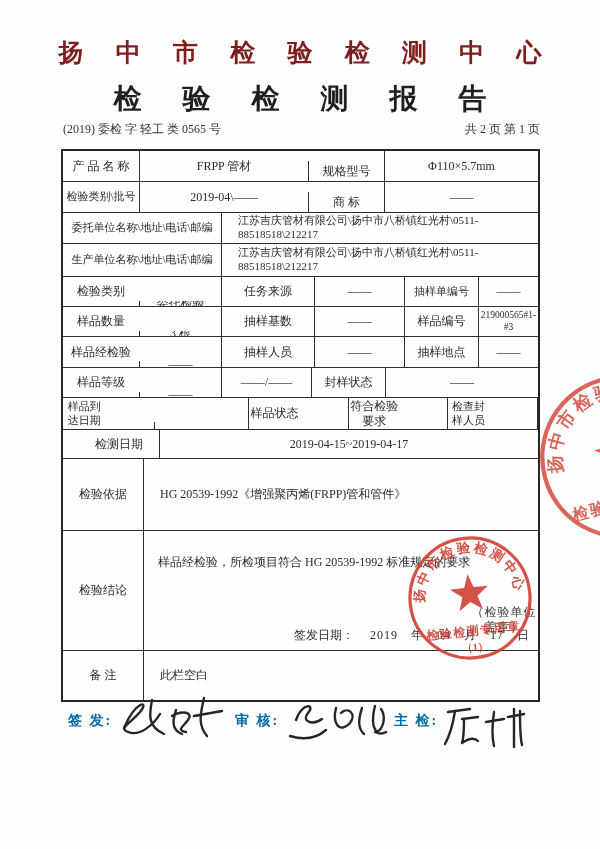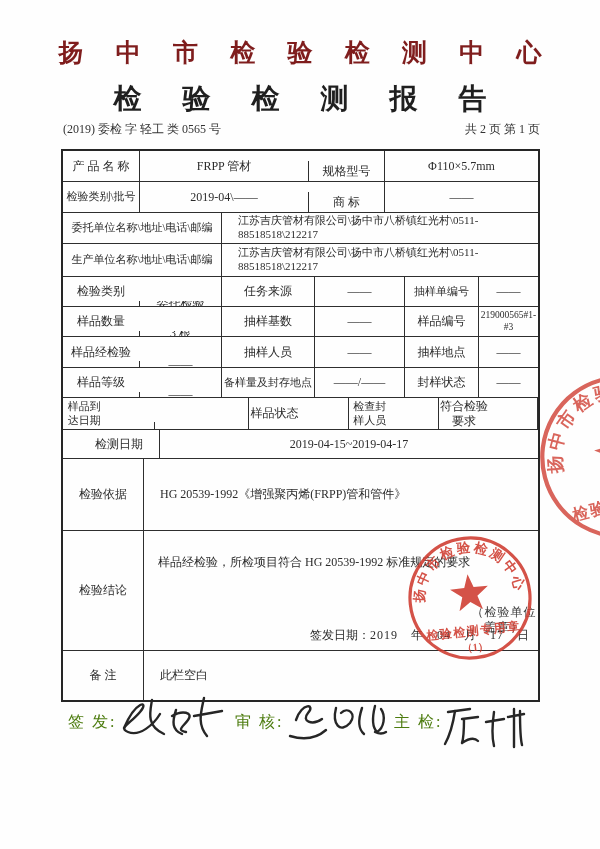--- a/index.html
+++ b/index.html
@@ -42,24 +42,24 @@
   .h30{height:30px;} .h32{height:32px;} .h29{height:29px;} .h28{height:28px;padding-left:16px;}
   .h31{height:31px;gap:48px;} .h71{height:71px;} .h119{height:119px;} .h49{height:49px;}
   .wA1{width:76px;} .wA2{width:169px;} .wA3{width:76px;margin-top:10px;}
   .wB1{width:158px;}
   .wC1{width:76px;} .wC2{width:82px;margin-top:24px;} .wC3{width:93px;} .wC4{width:90px;} .wC5{width:74px;}
   .wD1{width:80px;}
   
   .concl-cell{position:relative;display:block;}
   .concl-text{position:absolute;left:14px;top:24px;font-size:12px;text-align:right;}
   .seal-note{position:absolute;left:326px;top:74px;font-size:12px;letter-spacing:1px;color:#3a3a3a;}
-  .issue-line{position:absolute;right:8px;bottom:7px;font-size:12px;display:flex;}
+  .issue-line{position:absolute;right:8px;bottom:7px;font-size:12px;display:flex;gap:16px;}
   .issue-date{word-spacing:9px;letter-spacing:1px;}
   
-  .sign-label{position:absolute;font-size:16px;letter-spacing:2px;color:#4d7c0f;}
+  .sign-label{position:absolute;font-size:14px;letter-spacing:2px;color:#0369a1;font-weight:bold;}
   .sig-svg{position:absolute;}
   .sig-svg path{stroke:#262626;stroke-width:2.4;fill:none;stroke-linecap:round;stroke-linejoin:round;}
   
   .stamp{position:absolute;pointer-events:none;}
   .stamp-main{left:406px;top:534px;width:128px;height:128px;opacity:.88;transform:rotate(-6deg);}
   .stamp-edge{left:537px;top:372px;width:170px;height:170px;opacity:.78;transform:rotate(-15deg);}
   .stamp text{font-family:"Liberation Serif","DejaVu Serif",serif;font-weight:700;}
 </style>
 </head>
 <body>
@@ -122,32 +122,31 @@
       <div class="cell wC2">——</div>
       <div class="cell wC3">抽样人员</div>
       <div class="cell wC4">——</div>
       <div class="cell wC5">抽样地点</div>
       <div class="cell flex1">——</div>
     </div>
 
     <div class="row h29">
       <div class="cell cfirst wC1">样品等级</div>
       <div class="cell wC2">——</div>
-      <div class="cell wC3 fs11">备样量及封存地点</div>
       <div class="cell wC4">——/——</div>
       <div class="cell wC5">封样状态</div>
       <div class="cell flex1">——</div>
     </div>
 
     <div class="row h31">
       <div class="cell cfirst wC1 fs11">样品到达日期</div>
       <div class="cell wC2 fs11">2019-04-15</div>
       <div class="cell wC3">样品状态</div>
+      <div class="cell wC4">符合检验要求</div>
       <div class="cell wC5 fs11">检查封样人员</div>
-      <div class="cell wC4">符合检验要求</div>
       <div class="cell flex1">——</div>
     </div>
 
     <div class="row h28">
       <div class="cell cfirst wD1">检测日期</div>
       <div class="cell flex1">2019-04-15~2019-04-17</div>
     </div>
 
     <div class="row h71">
       <div class="cell cfirst wD1">检验依据</div>

